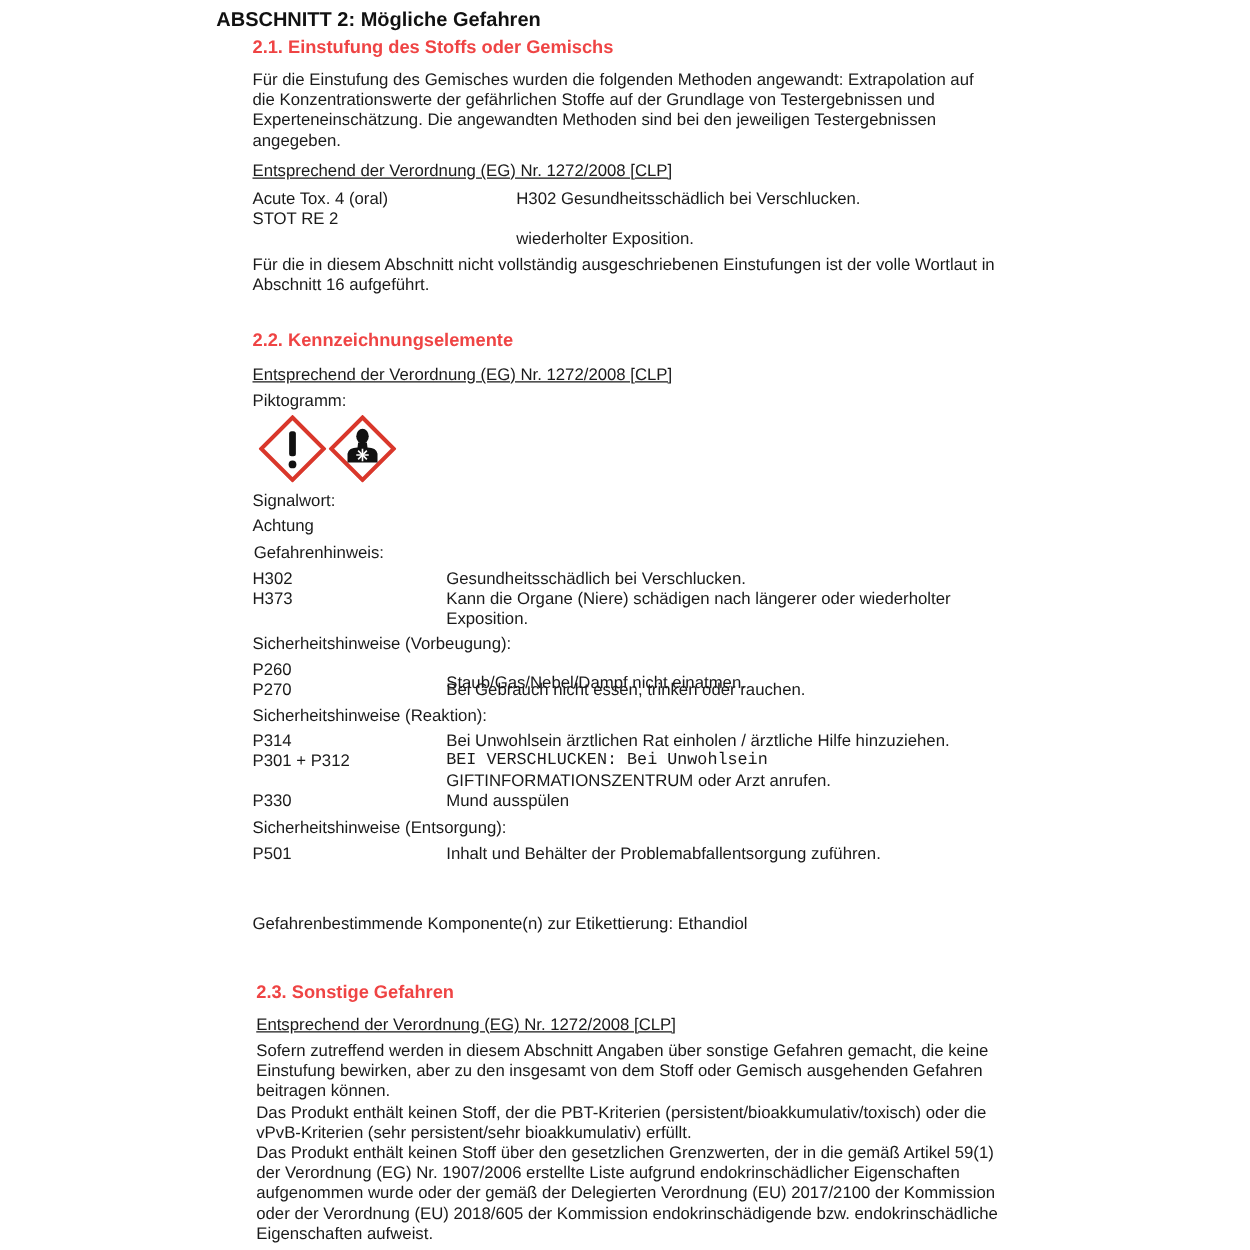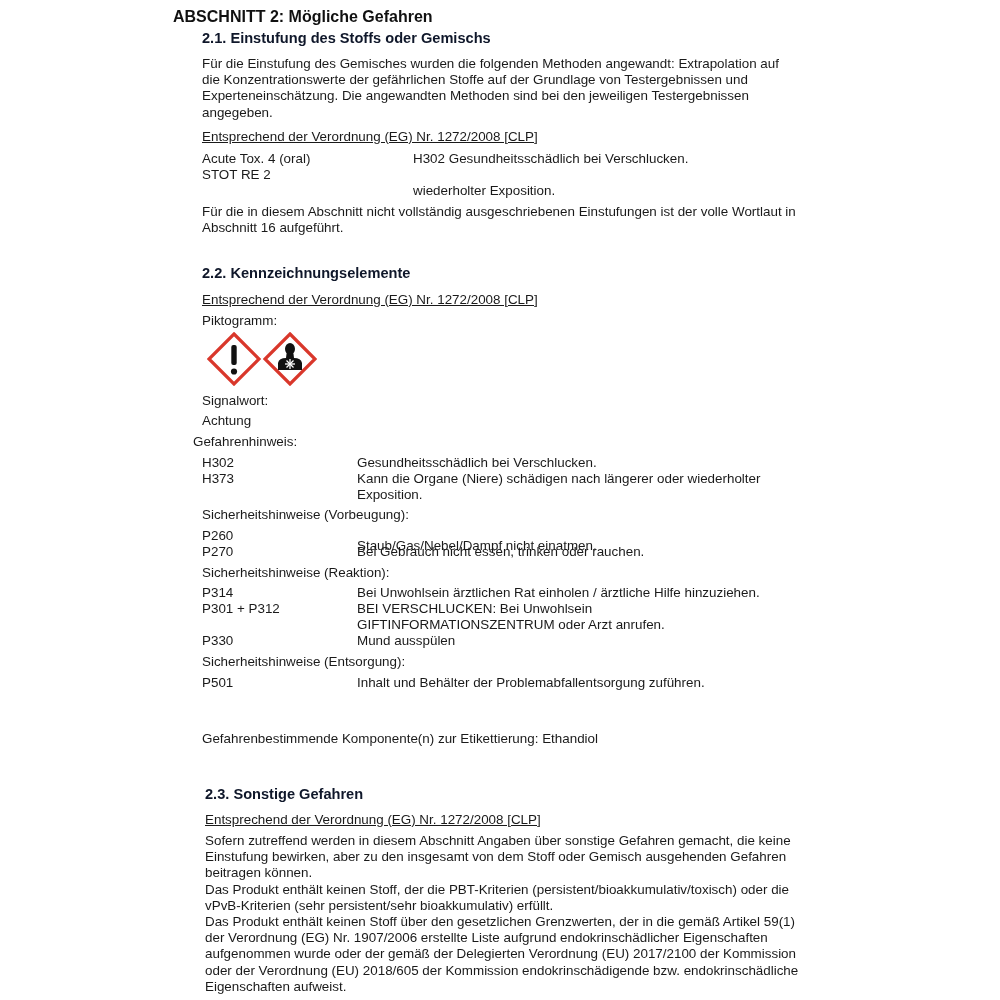--- a/index.html
+++ b/index.html
@@ -1,20 +1,20 @@
 <!DOCTYPE html>
 <html><head>
 <meta charset="utf-8">
 <style>
   html, body { margin:0; padding:0; background:#ffffff; }
   body { width:1000px; height:1000px; position:relative; overflow:hidden;
          font-family:"Liberation Sans", sans-serif; color:#1a1a1a; font-size:13.4px; }
   .abs { position:absolute; }
   .h1 { font-weight:bold; font-size:16px; color:#111; }
-  .h2 { font-weight:bold; font-size:14.6px; color:#0f172a; }
+  .h2 { font-weight:bold; font-size:14.6px; color:#ef4444; }
   .p { line-height:16.2px; white-space:nowrap; }
   .u { text-decoration:underline; }
   .row { position:absolute; line-height:16.2px; white-space:nowrap; }
   svg { display:block; }
 </style>
 </head>
 <body>
 
 <div class="abs h1" style="left:173px; top:8px;">ABSCHNITT 2: Mögliche Gefahren</div>
 
@@ -59,21 +59,21 @@
       <line x1="27" y1="27" x2="27" y2="37"></line>
       <line x1="22" y1="32" x2="32" y2="32"></line>
       <line x1="23.5" y1="28.5" x2="30.5" y2="35.5"></line>
       <line x1="30.5" y1="28.5" x2="23.5" y2="35.5"></line>
     </g>
   </svg>
 </div>
 
 <div class="abs p" style="left:202px; top:393px;">Signalwort:</div>
 <div class="abs p" style="left:202px; top:413px;">Achtung</div>
-<div class="abs p" style="left:193px; top:434px;text-align:right;">Gefahrenhinweis:</div>
+<div class="abs p" style="left:203px; top:434px;text-align:right;">Gefahrenhinweis:</div>
 
 <div class="abs" style="left:202px; top:455px; width:620px; height:50px;">
   <div class="row" style="top:0; left:0;">H302</div>
   <div class="row" style="top:0; left:155px;">Gesundheitsschädlich bei Verschlucken.</div>
   <div class="row" style="top:16px; left:0;">H373</div>
   <div class="row" style="top:16px; left:155px;">Kann die Organe  (Niere) schädigen nach längerer oder wiederholter</div>
   <div class="row" style="top:32px; left:155px;">Exposition.</div>
 </div>
 
 <div class="abs p" style="left:202px; top:507px;">Sicherheitshinweise (Vorbeugung):</div>
@@ -82,21 +82,21 @@
   <div class="row" style="top:0; left:155px;margin-top:10px;">Staub/Gas/Nebel/Dampf nicht einatmen.</div>
   <div class="row" style="top:16px; left:0;">P270</div>
   <div class="row" style="top:16px; left:155px;">Bei Gebrauch nicht essen, trinken oder rauchen.</div>
 </div>
 
 <div class="abs p" style="left:202px; top:565px;">Sicherheitshinweise (Reaktion):</div>
 <div class="abs" style="left:202px; top:585px; width:620px; height:66px;">
   <div class="row" style="top:0; left:0;">P314</div>
   <div class="row" style="top:0; left:155px;">Bei Unwohlsein ärztlichen Rat einholen / ärztliche Hilfe hinzuziehen.</div>
   <div class="row" style="top:16px; left:0;">P301 + P312</div>
-  <div class="row" style="top:16px; left:155px;">BEI VERSCHLUCKEN: Bei Unwohlsein</div>
+  <div class="row" style="top:16px; left:155px;font-family:Liberation Mono, monospace;">BEI VERSCHLUCKEN: Bei Unwohlsein</div>
   <div class="row" style="top:32px; left:155px;">GIFTINFORMATIONSZENTRUM oder Arzt anrufen.</div>
   <div class="row" style="top:48px; left:0;">P330</div>
   <div class="row" style="top:48px; left:155px;">Mund ausspülen</div>
 </div>
 
 <div class="abs p" style="left:202px; top:654px;">Sicherheitshinweise (Entsorgung):</div>
 <div class="abs" style="left:202px; top:675px; width:620px; height:18px;">
   <div class="row" style="top:0; left:0;">P501</div>
   <div class="row" style="top:0; left:155px;">Inhalt und Behälter der Problemabfallentsorgung zuführen.</div>
 </div>

